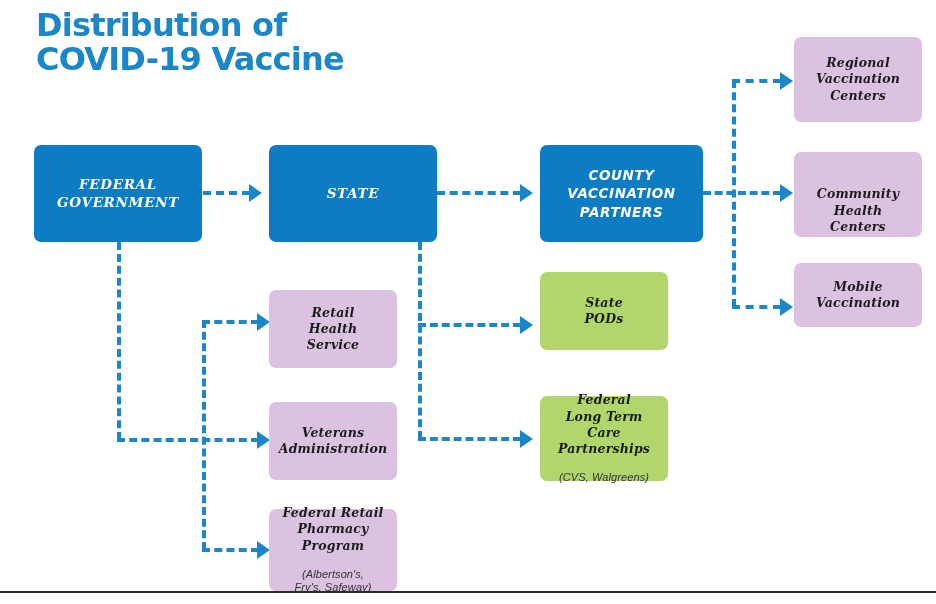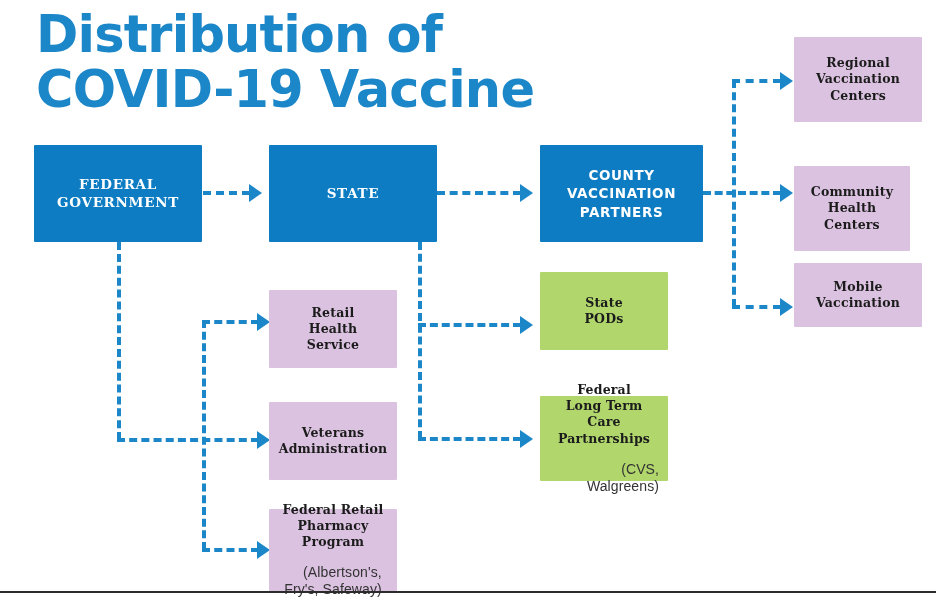--- a/index.html
+++ b/index.html
@@ -20,38 +20,39 @@
   }
 
   
   #title {
     position: absolute;
     left: 36px;
     top: 8px;
     width: 560px;
     font-family: "DejaVu Sans", sans-serif;
     font-weight: bold;
-    font-size: 51px;
+    font-size: 32px;
     line-height: 1.07;
     letter-spacing: -0.8px;
     color: #1b86c8;
     white-space: pre-line;
   }
 
   
   .node {
     position: absolute;
     box-sizing: border-box;
-    border-radius: 1px;
+    border-radius: 7px;
     display: flex;
     flex-direction: column;
     align-items: center;
     justify-content: center;
     text-align: center;
     padding: 2px 9px;
+    font-style: italic;
   }
   .node .main {
     white-space: pre-line;
   }
   .node .sub {
     white-space: pre-line;
   }
 
   
   .node.blue {
@@ -96,25 +97,24 @@
     font-weight: bold;
     font-size: 12.5px;
     line-height: 1.30;
     letter-spacing: 0.2px;
   }
 
   .node .sub {
     color: #333333;
     font-family: "Liberation Sans", sans-serif;
     font-weight: normal;
-    font-size: 14px;
+    font-size: 11px;
     line-height: 1.22;
     margin-top: 14px;
     letter-spacing: 0.1px;
-    text-align: right;
   }
 
   
   .conn {
     position: absolute;
   }
   .conn.h {
     border-top: 4px dashed #1b86c8;
     height: 0;
   }
@@ -201,21 +201,21 @@
 VACCINATION
 PARTNERS</div>
   </div>
 
   <div class="node purple" style="left:794px; top:37px; width:128px; height:85px;">
     <div class="main">Regional
 Vaccination
 Centers</div>
   </div>
 
-  <div class="node purple" style="left:794px; top:166px; width:116px; height:85px;">
+  <div class="node purple" style="left:794px; top:152px; width:128px; height:85px;justify-content:flex-end;">
     <div class="main">Community
 Health
 Centers</div>
   </div>
 
   <div class="node purple" style="left:794px; top:263px; width:128px; height:64px;">
     <div class="main">Mobile
 Vaccination</div>
   </div>
 

